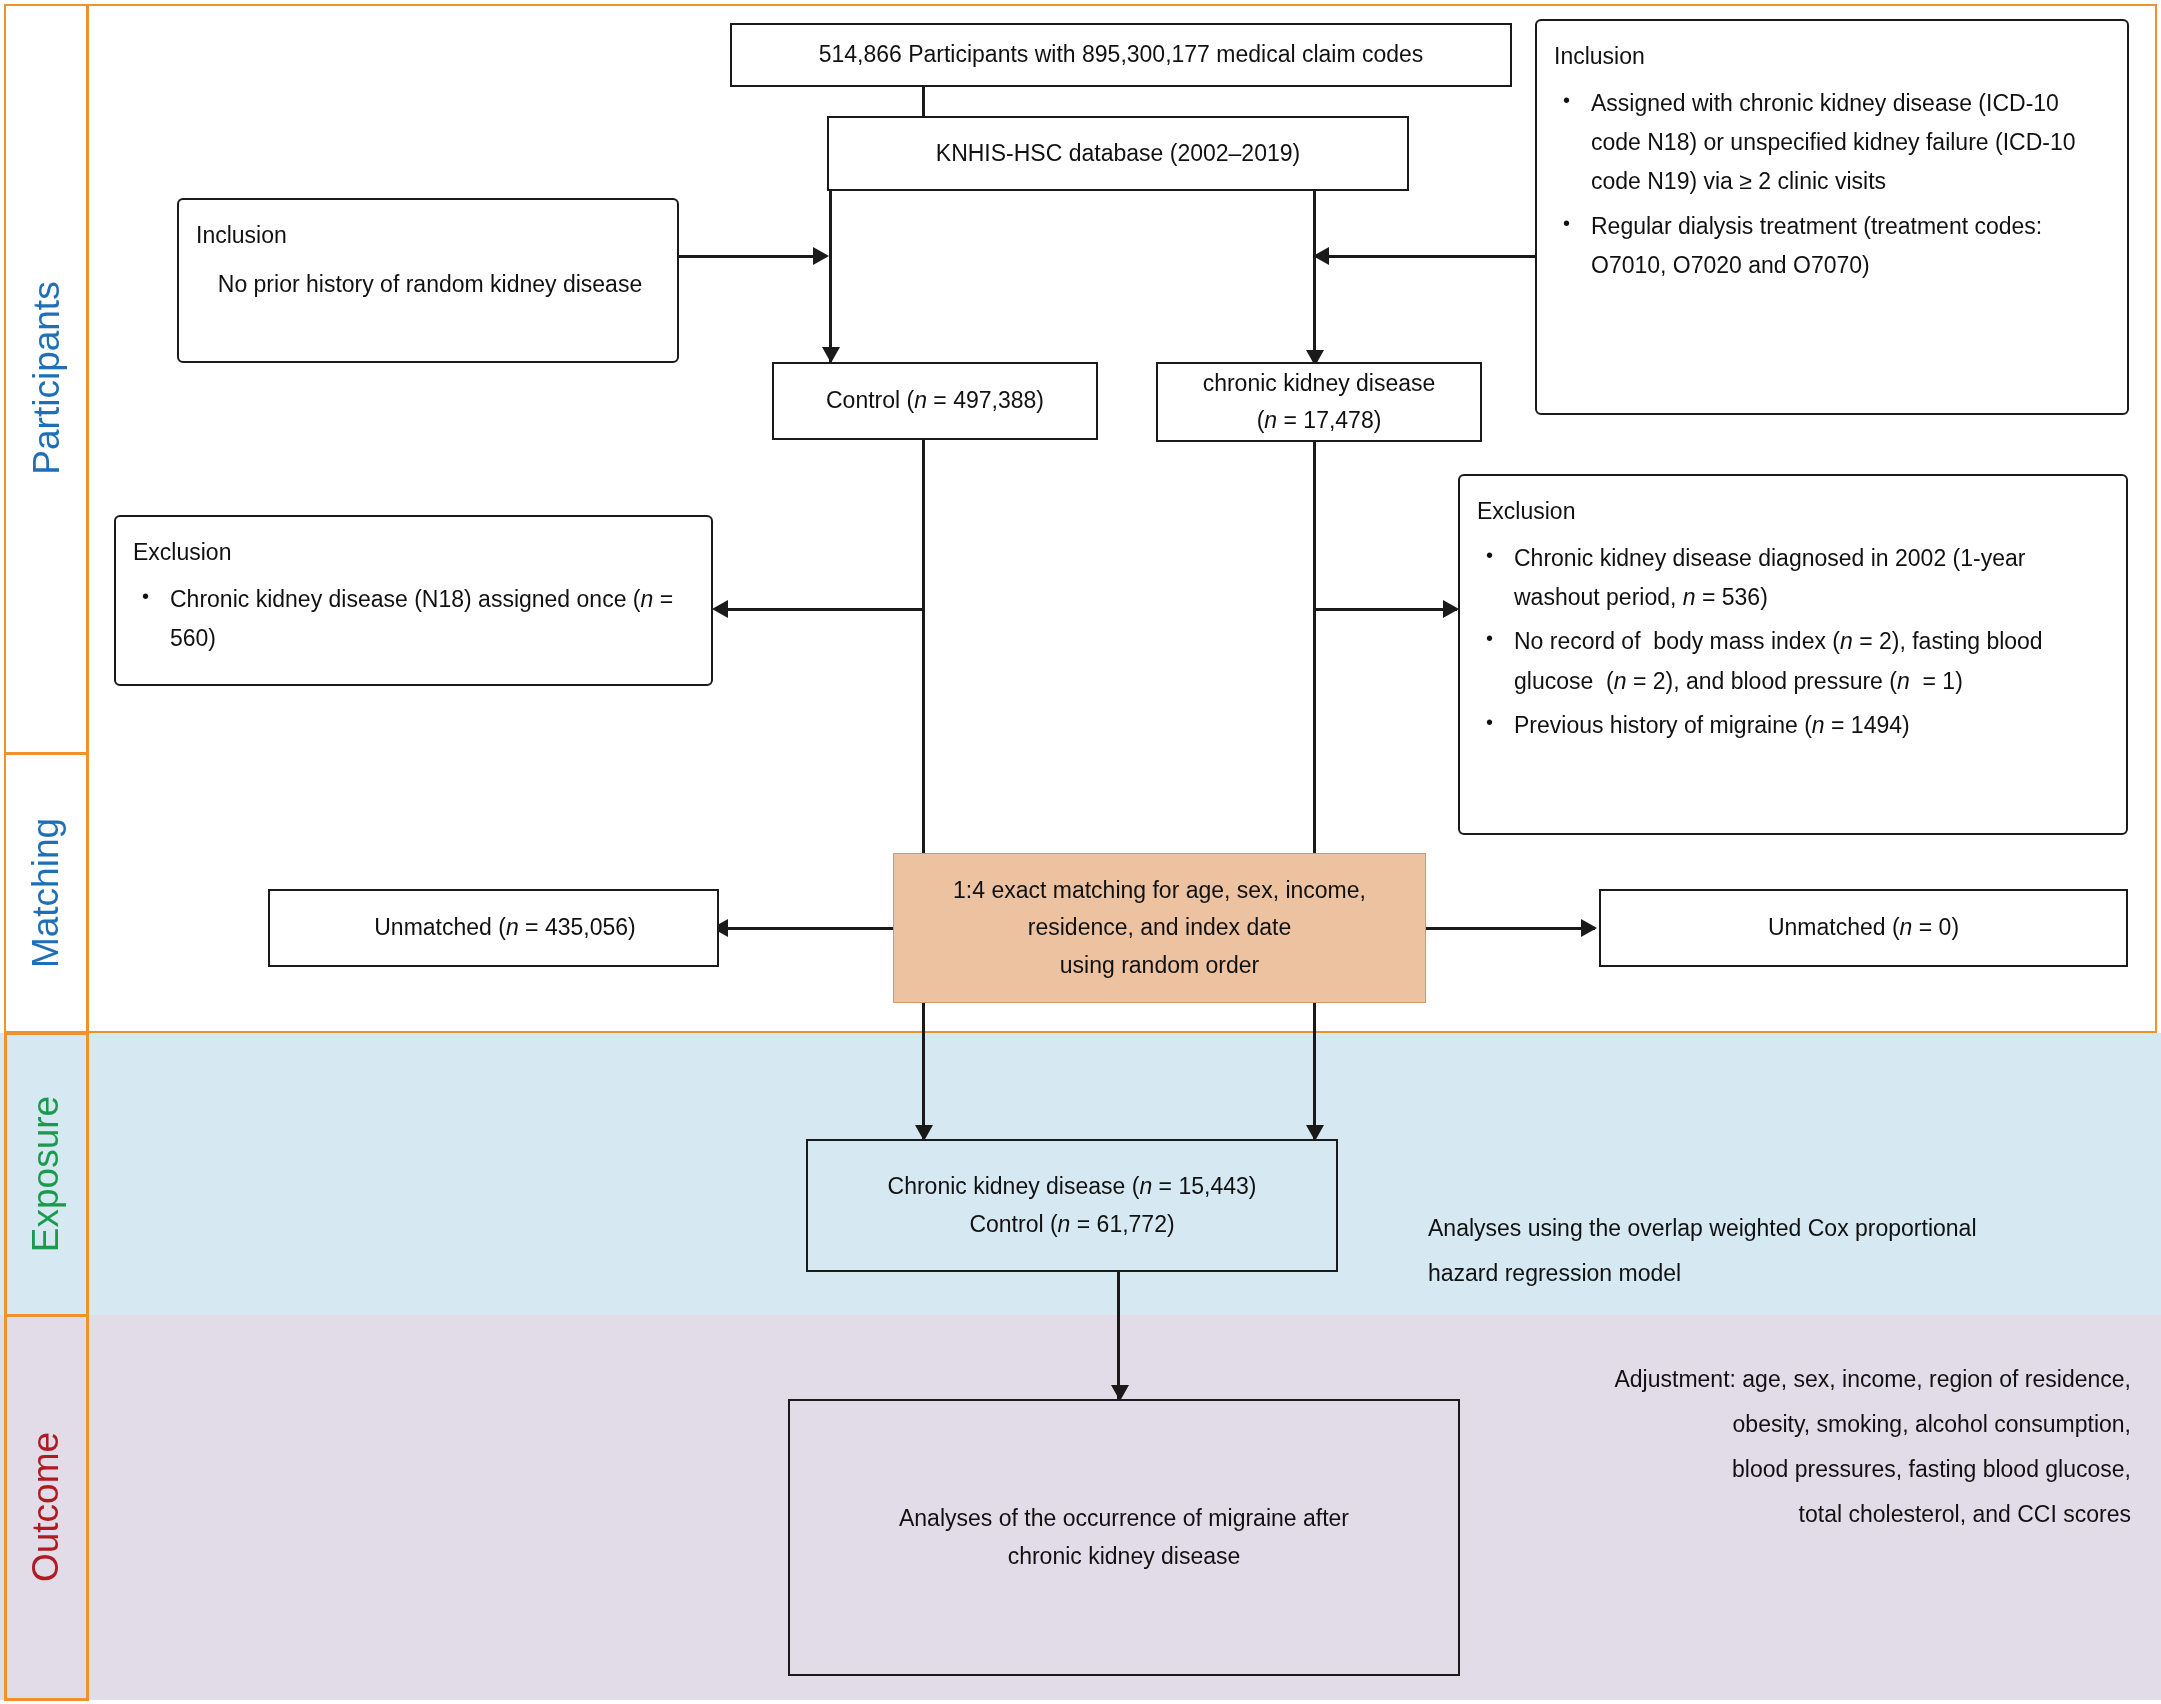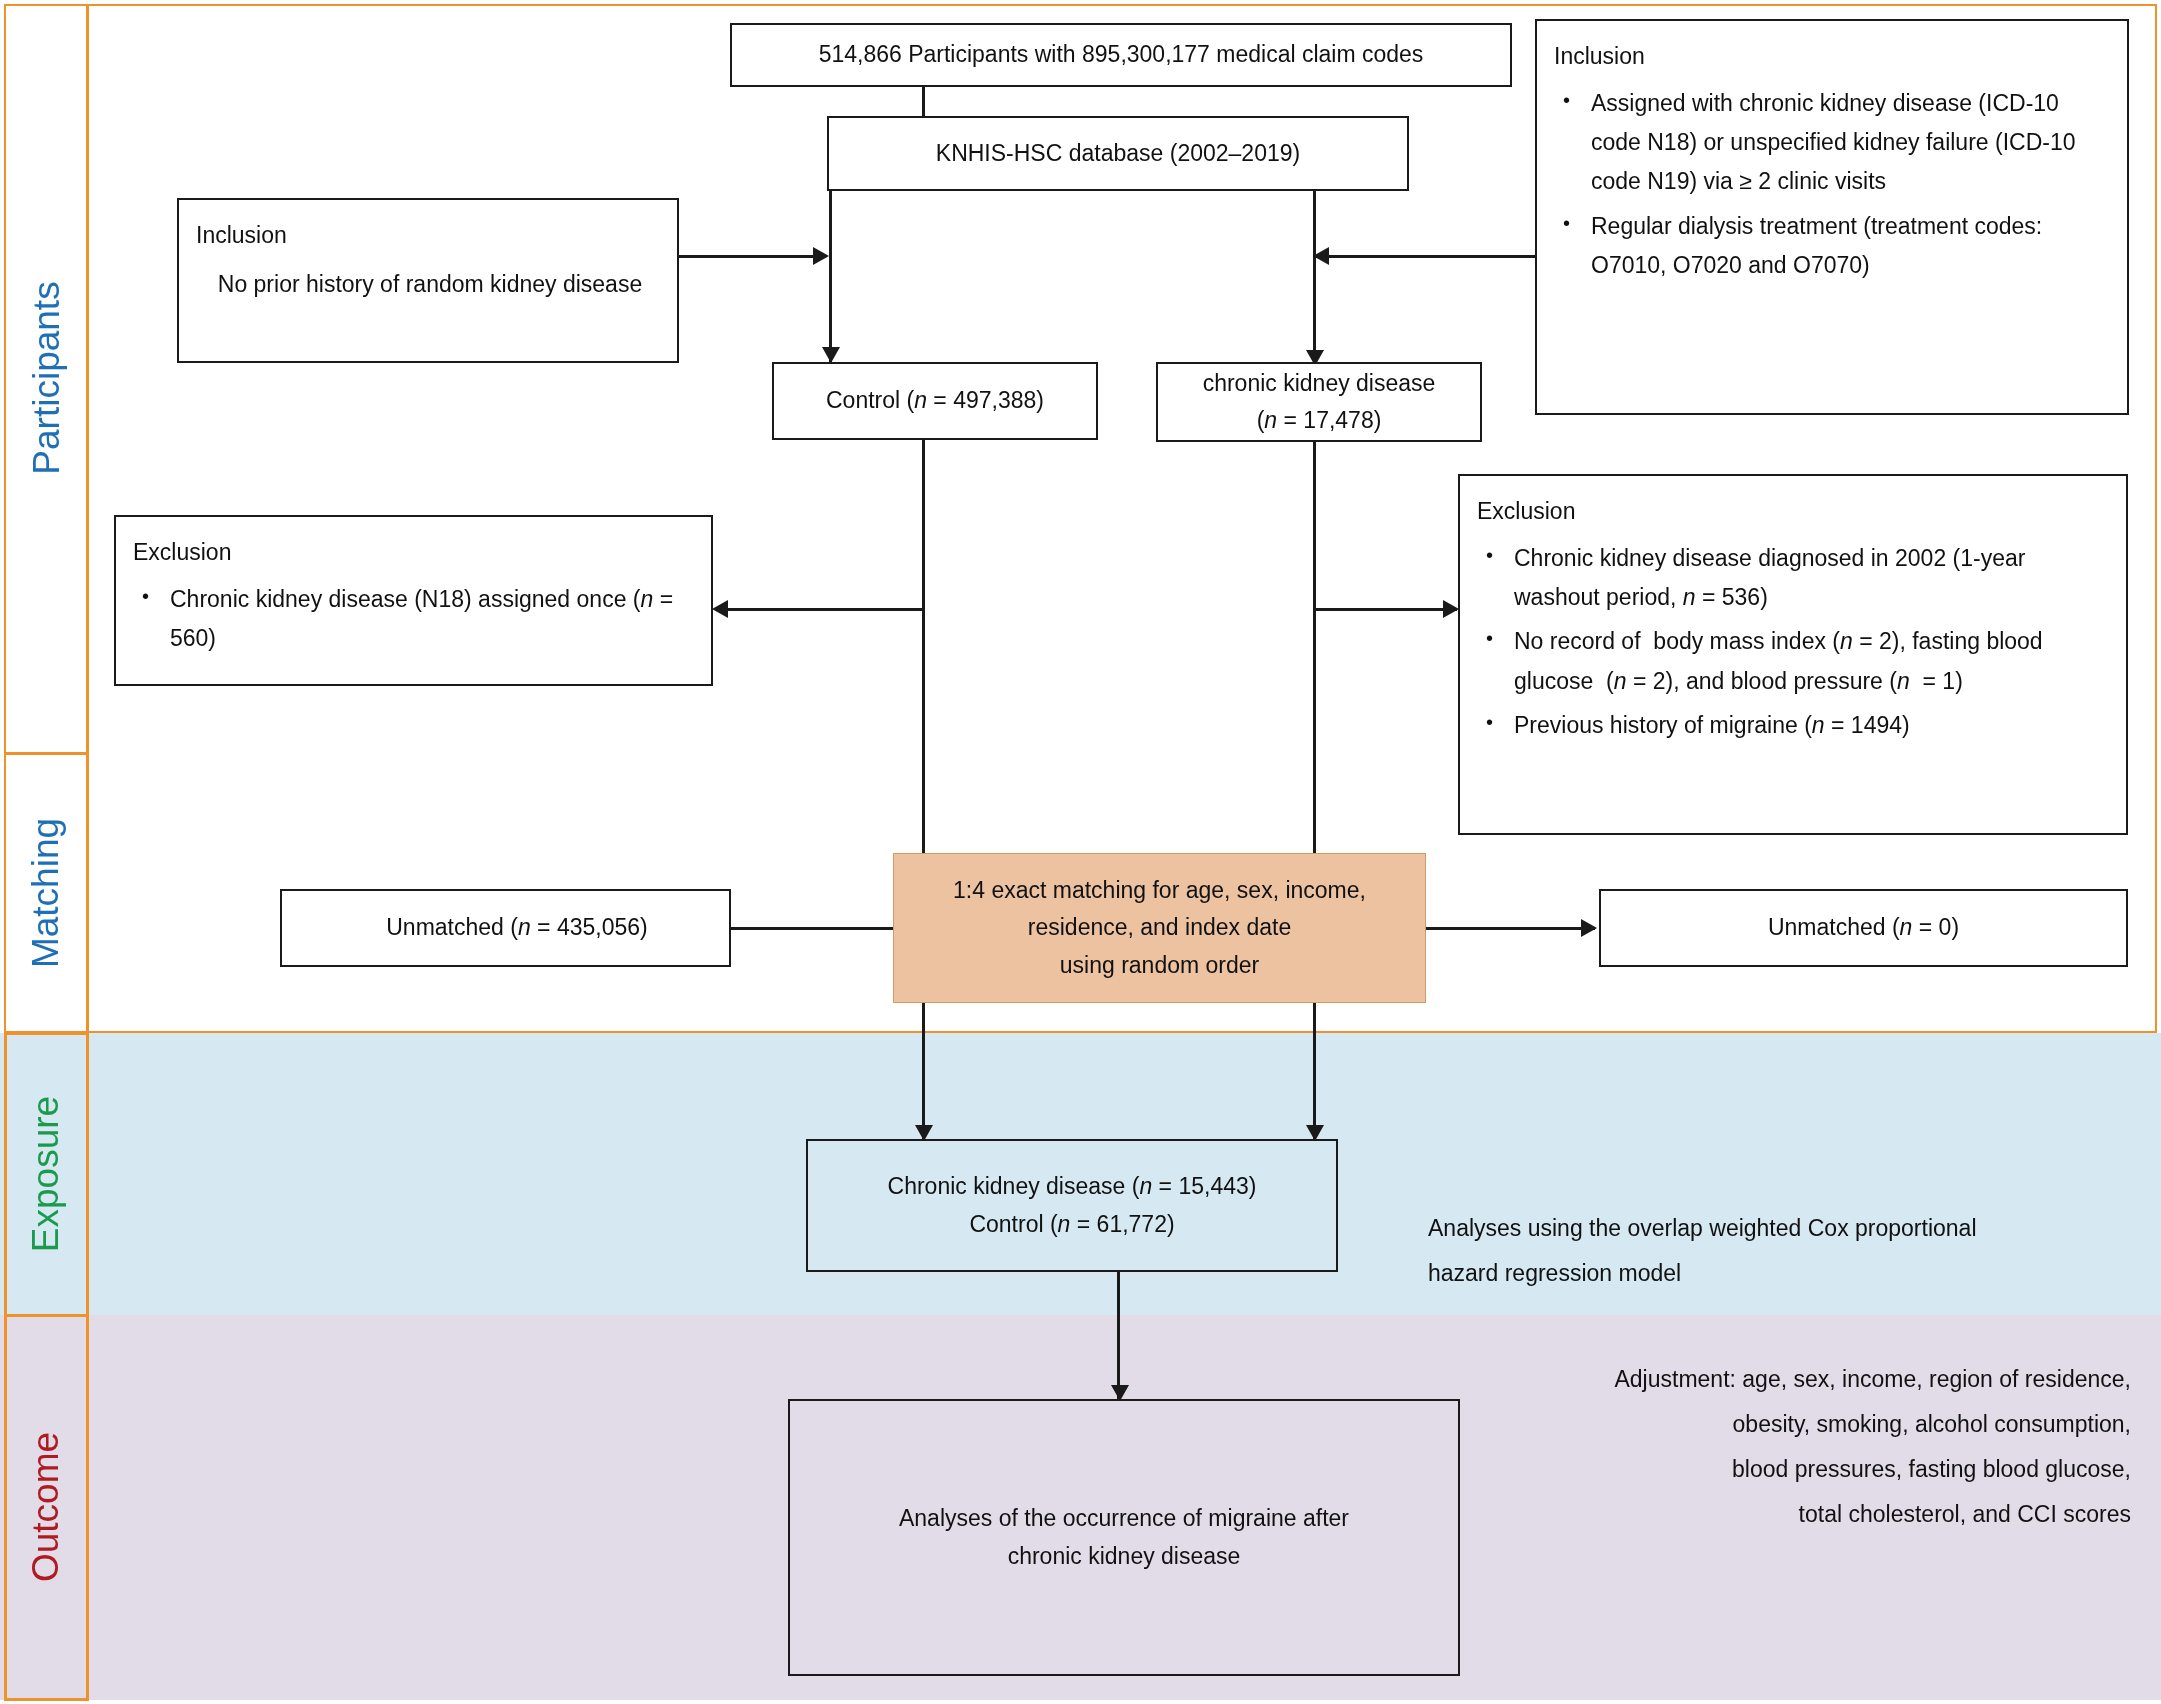--- a/index.html
+++ b/index.html
@@ -78,21 +78,21 @@
     line-height: 1.62;
   }
   .node.center { align-items: center; text-align: center; }
   .node.tint-blue { background: #d6e8f1; }
   .node.tint-lav  { background: #e2dce9; }
   .node.tint-tan  { background: #edc2a0; border-color: #d09a6e; border-width: 1.5px; }
 
   .node .ln { display: block; padding: 0 9px; }
 
   
-  .node.listbox { justify-content: flex-start; padding: 17px 13px 10px 17px; }
+  .node.listbox { justify-content: flex-start; padding: 17px 13px 10px 17px; border-radius: 6px; }
   .node.listbox .hdr { font-size: 23px; margin-bottom: 9px; display: block; }
   .node.listbox ul { list-style: none; }
   .node.listbox li {
     position: relative;
     padding-left: 37px;
     margin-bottom: 5px;
     font-size: 23px;
     line-height: 1.70;
   }
   .node.listbox li::before {
@@ -251,21 +251,21 @@
       <li>Previous history of migraine (<i>n</i> = 1494)</li>
     </ul>
   </div>
 
   <div class="node center tint-tan" id="node-matching" style="left:893px; top:853px; width:533px; height:150px;">
     <span class="ln">1:4 exact matching for age, sex, income,</span>
     <span class="ln">residence, and index date</span>
     <span class="ln">using random order</span>
   </div>
 
-  <div class="node center" id="node-unmatched-left" style="left:280px; top:889px; width:451px; height:78px;padding-left:23px;">
+  <div class="node center" id="node-unmatched-left" style="left:268px; top:889px; width:451px; height:78px;padding-left:23px;">
     <span class="ln">Unmatched (<i>n</i> = 435,056)</span>
   </div>
 
   <div class="node center" id="node-unmatched-right" style="left:1599px; top:889px; width:529px; height:78px;">
     <span class="ln">Unmatched (<i>n</i> = 0)</span>
   </div>
 
   <div class="node center tint-blue" id="node-cohort" style="left:806px; top:1139px; width:532px; height:133px;">
     <span class="ln">Chronic kidney disease (<i>n</i> = 15,443)</span>
     <span class="ln">Control (<i>n</i> = 61,772)</span>

